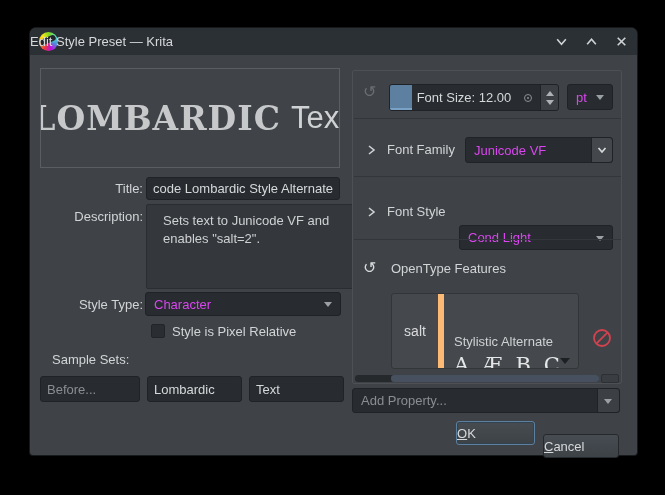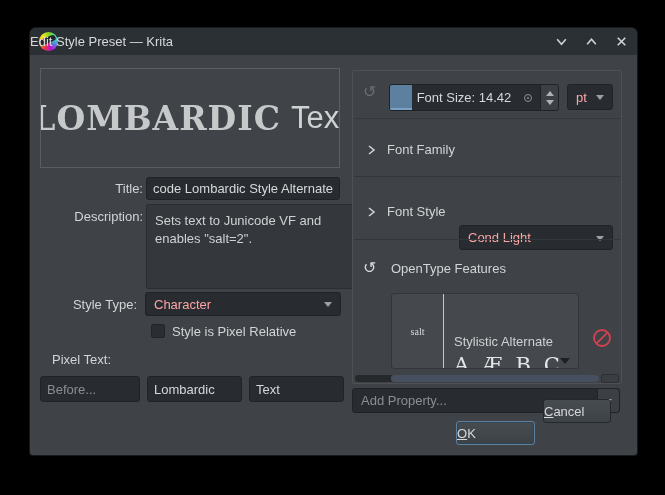--- a/index.html
+++ b/index.html
@@ -22,36 +22,36 @@
   .win-btns { position:absolute; right:8px; top:0; height:27px; display:flex; align-items:center; gap:14px; }
   .win-btn { width:16px; height:16px; display:flex; align-items:center; justify-content:center; cursor:default; }
 
   
   .lbl { position:absolute; color:#d2d4d6; font-size:13px; }
   .lbl.r { text-align:right; }
   .field { position:absolute; background:#282c30; border:1px solid #1f2327; border-radius:3px;
            color:#d6d8da; font-size:13px; font-family:"Liberation Sans", sans-serif; padding:0 6px; outline:none; }
   input.field::placeholder { color:#8a8e92; opacity:1; }
   .combo { position:absolute; background:#282c30; border:1px solid #1f2327; border-radius:3px;
-           color:#fca5a5; font-size:13px; display:flex; align-items:center; padding:0 8px; }
+           color:#d946ef; font-size:13px; display:flex; align-items:center; padding:0 8px; }
   .tri-down { width:0; height:0; border-left:4px solid transparent; border-right:4px solid transparent;
               border-top:5px solid #9aa0a5; position:absolute; right:8px; top:50%; margin-top:-2px; }
   .undo-glyph { font-size:16px; line-height:16px; }
 
   
   .preview { position:absolute; left:10px; top:40px; width:300px; height:100px;
              background:#404448; border:1px solid #5a5e62; display:flex; align-items:center; justify-content:center;
              white-space:nowrap; overflow:hidden; }
   .lombardic { font-family:"DejaVu Serif", serif; font-weight:bold; font-size:33px; letter-spacing:1px;
                color:#c6c8ca; }
   .plaintext { font-size:31px; color:#cfd1d3; margin-left:10px; }
 
   .desc-box { position:absolute; left:116px; top:176px; width:214px; height:85px;
               background:#34383c; border:1px solid #2a2d31; border-radius:2px;
-              color:#cfd1d3; font-size:13px; line-height:18px; padding:7px 8px; overflow:hidden; }
+              color:#cfd1d3; font-size:13px; line-height:18px; padding:7px 16px; overflow:hidden; }
 
   .checkbox { position:absolute; left:121px; top:296px; width:14px; height:14px;
               background:#2a2e32; border:1px solid #212529; border-radius:2px; }
 
   
   .panel { position:absolute; left:322px; top:42px; width:270px; height:314px;
            border:1px solid #4d5155; border-radius:2px; background:#3f4347; overflow:hidden; }
   .divider { position:absolute; left:1px; width:268px; height:1px; background:#33373b; }
   .chev { position:absolute; width:12px; height:12px; }
 
@@ -72,22 +72,22 @@
               border-bottom:5px solid #aeb2b6; }
   .tri-dn-s { width:0; height:0; border-left:4px solid transparent; border-right:4px solid transparent;
               border-top:5px solid #aeb2b6; }
 
   .ff-combo { left:112px; top:66px; width:148px; height:26px; padding-right:24px; }
   .ff-btn { position:absolute; right:0; top:0; width:21px; height:24px; background:#44484c;
             border-left:1px solid #1f2327; border-radius:0 3px 3px 0; display:flex; align-items:center; justify-content:center; }
 
   .feature-card { position:absolute; left:38px; top:222px; width:188px; height:76px;
                   background:#45494d; border:1px solid #323639; border-radius:3px; display:flex; }
-  .fc-tag { width:52px; border-right:1px solid #fdba74; display:flex; align-items:center; justify-content:center;
-            color:#d8dadc; font-family:Liberation Serif, serif; font-size:10px; }
+  .fc-tag { width:52px; border-right:6px solid #fdba74; display:flex; align-items:center; justify-content:center;
+            color:#d8dadc; font-family:Liberation Sans, sans-serif; font-size:14px; }
   .fc-right { position:relative; flex:1; padding:8px 8px 4px 10px; overflow:hidden;margin-top:32px; }
   .fc-name { color:#cfd1d3; font-size:13px; white-space:nowrap; overflow:hidden; width:116px; }
   .fc-glyphs { font-family:"DejaVu Serif", serif; font-size:21px; letter-spacing:3px; color:#e4e6e8;
                white-space:nowrap; overflow:hidden; width:112px; margin-top:4px; }
   .fc-tri { position:absolute; right:8px; top:32px; width:0; height:0; border-left:5px solid transparent;
             border-right:5px solid transparent; border-top:6px solid #1d2023; }
 
   .hscroll-track { position:absolute; left:2px; top:304px; width:244px; height:7px; background:#26292c; border-radius:3px; }
   .hscroll-handle { position:absolute; left:36px; top:0; width:208px; height:7px; background:#47505e; border-radius:3px; }
   .hscroll-corner { position:absolute; left:248px; top:303px; width:18px; height:9px; background:#3a3e42;
@@ -95,21 +95,21 @@
 
   .addprop { left:322px; top:360px; width:268px; height:25px; color:#8a8e92; padding-right:38px; }
   .addprop-btn { position:absolute; right:0; top:0; width:22px; height:23px; background:#3c4044;
                  border-left:1px solid #1f2327; border-radius:0 3px 3px 0; }
   .addprop-btn .tri-down { right:7px; }
 
   .btn { position:absolute; height:24px; border-radius:3px; display:flex; align-items:center; justify-content:flex-start;
          color:#d6d8da; font-size:13px; background:linear-gradient(#474c52,#3d4247); cursor:default; }
   .btn span::first-letter { text-decoration:underline; }
   .btn-ok { left:426px; top:393px; width:79px; border:1px solid #5c80a0; box-shadow:0 0 0 1px #33424f inset; }
-  .btn-cancel { left:513px; top:371px; width:68px; border:1px solid #26292c; }
+  .btn-cancel { left:513px; top:406px; width:76px; border:1px solid #26292c; }
 </style>
 </head>
 <body>
 
 <div class="window">
 
   <div class="titlebar">
     <div class="app-icon"></div>
     <div class="win-title">Edit Style Preset — Krita</div>
     <div class="win-btns">
@@ -135,56 +135,64 @@
     <span class="lombardic">LOMBARDIC</span>
     <span class="plaintext">Text</span>
   </div>
 
   <div class="lbl r" style="left:10px; top:153px; width:103px;">Title:</div>
   <input class="field" style="left: 116px; top: 149px; width: 194px; height: 23px;" dir="rtl" value="icode Lombardic Style Alternate">
 
   <div class="lbl r" style="left:10px; top:181px; width:103px;">Description:</div>
   <div class="desc-box">Sets text to Junicode VF and enables "salt=2".</div>
 
-  <div class="lbl r" style="left:4px; top:269px; width:103px;">Style Type:</div>
+  <div class="lbl r" style="left:10px; top:269px; width:103px;">Style Type:</div>
   <div class="combo" style="left:115px; top:264px; width:196px; height:24px;">
     <span>Character</span>
     <span class="tri-down"></span>
   </div>
 
   <div class="checkbox"></div>
   <div class="lbl" style="left:142px; top:296px;">Style is Pixel Relative</div>
 
-  <div class="lbl" style="left:22px; top:324px;">Pixel Text:</div>
+  <div class="lbl" style="left:22px; top:324px;">Sample Sets:</div>
   <input class="field" style="left: 10px; top: 348px; width: 100px; height: 26px;" placeholder="Before...">
   <input class="field" style="left: 117px; top: 348px; width: 95px; height: 26px;" value="Lombardic">
   <input class="field" style="left: 219px; top: 348px; width: 95px; height: 26px;" value="Text">
 
   <div class="panel">
 
     <div class="undo-glyph" style="position:absolute; left:10px; top:13px; color:#6a6e72;">↺</div>
     <div class="spinbox">
       <div class="spin-fill"></div>
-      <div class="spin-text">Font Size: 14.42</div>
+      <div class="spin-text">Font Size: 12.00</div>
       <div class="soft-ring"></div>
       <div class="spin-arrows">
         <div class="tri-up-s"></div>
         <div class="tri-dn-s"></div>
       </div>
     </div>
     <div class="combo" style="left:214px; top:13px; width:46px; height:26px;">
       <span>pt</span>
       <span class="tri-down"></span>
     </div>
     <div class="divider" style="top:47px;"></div>
 
     <svg class="chev" style="left:12px; top:73px;" viewBox="0 0 12 12">
       <polyline points="4,2 9,6 4,10" fill="none" stroke="#cfd2d4" stroke-width="1.6"></polyline>
       </svg>
     <div class="lbl" style="left:34px; top:71px;">Font Family</div>
+    <div class="combo ff-combo">
+      <span>Junicode VF</span>
+      <div class="ff-btn">
+        <svg width="12" height="12" viewBox="0 0 12 12">
+            <polyline points="2.5,4 6,8 9.5,4" fill="none" stroke="#d6d8da" stroke-width="1.7"></polyline>
+          </svg>
+      </div>
+    </div>
     <div class="divider" style="top:105px;"></div>
 
     <svg class="chev" style="left:12px; top:135px;" viewBox="0 0 12 12">
       <polyline points="4,2 9,6 4,10" fill="none" stroke="#cfd2d4" stroke-width="1.6"></polyline>
       </svg>
     <div class="lbl" style="left:34px; top:133px;">Font Style</div>
     <div class="combo" style="left:106px; top:128px; width:154px; height:25px;margin-top:26px;">
       <span>Cond Light</span>
       <span class="tri-down"></span>
     </div>

